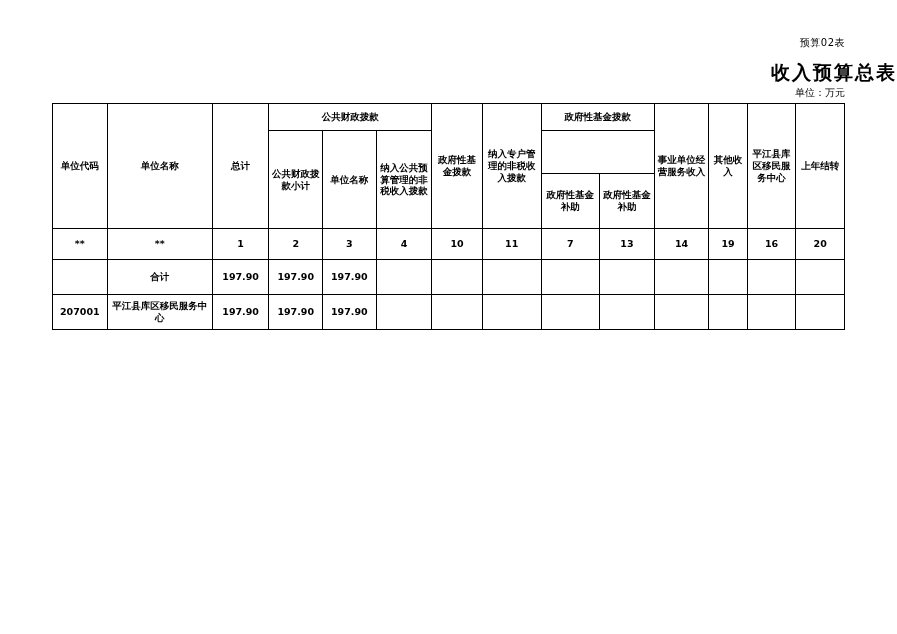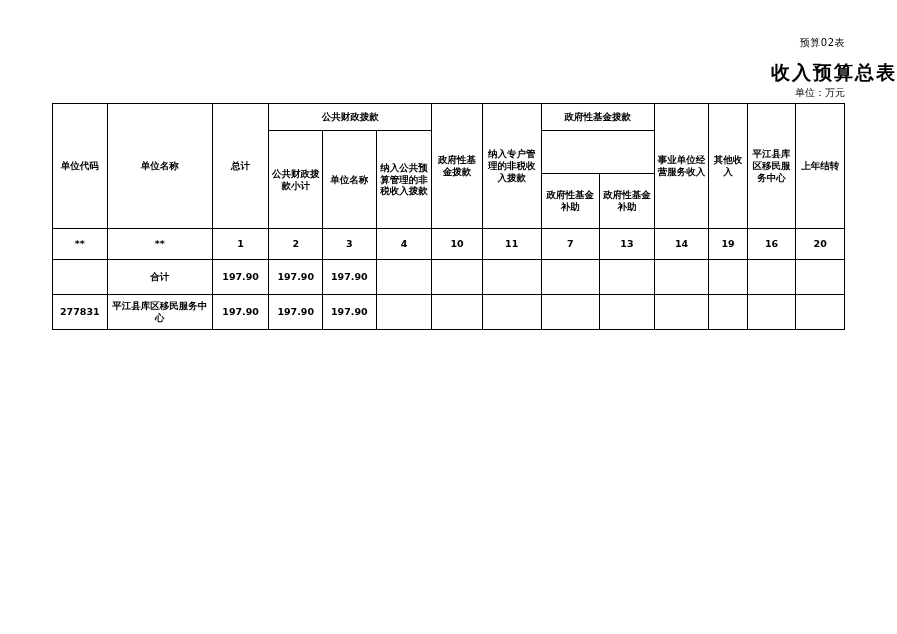--- a/index.html
+++ b/index.html
@@ -164,21 +164,21 @@
         <td class="right"></td>
         <td class="right"></td>
         <td class="right"></td>
         <td class="right"></td>
         <td class="right"></td>
         <td class="right"></td>
         <td class="right"></td>
       </tr>
 
       <tr class="data-row">
-        <td>277831</td>
+        <td>207001</td>
         <td class="left">平江县库区移民服务中心</td>
         <td class="right">197.90</td>
         <td class="right">197.90</td>
         <td class="right">197.90</td>
         <td class="right"></td>
         <td class="right"></td>
         <td class="right"></td>
         <td class="right"></td>
         <td class="right"></td>
         <td class="right"></td>

